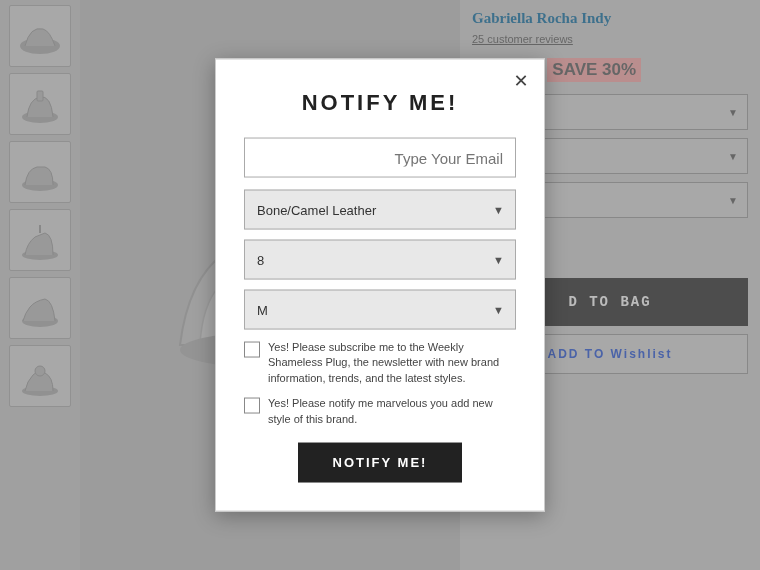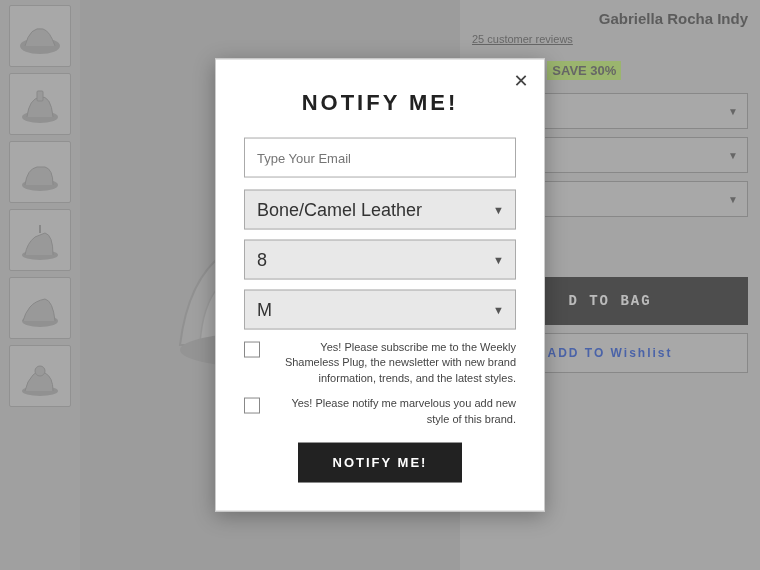--- a/index.html
+++ b/index.html
@@ -60,24 +60,23 @@
       left: 460px;
       width: 300px;
       height: 570px;
       background: #d0d0d0;
       padding: 10px 12px;
     }
 
     .product-title {
       font-size: 15px;
       font-weight: bold;
-      font-family: Liberation Sans, sans-serif;
-      color: #404040;
+      font-family: Liberation Serif, serif;
+      color: #0369a1;
       margin-bottom: 6px;
-      text-align: right;
     }
 
     .product-desc {
       font-size: 11px;
       color: #555;
       margin-bottom: 8px;
       line-height: 1.4;
     }
 
     .product-desc a {
@@ -100,24 +99,24 @@
       margin-bottom: 12px;
     }
 
     .price {
       font-size: 22px;
       font-weight: bold;
       color: #222;
     }
 
     .save-badge {
-      font-size: 13px;
+      font-size: 17px;
       font-weight: bold;
       color: #555;
-      background: #bef264;
+      background: #fca5a5;
       padding: 2px 5px;
     }
 
     .select-wrapper {
       position: relative;
       margin-bottom: 8px;
     }
 
     .select-wrapper::after {
       content: '▼';
@@ -229,38 +228,39 @@
       color: #222;
       margin-bottom: 22px;
       font-family: Arial, sans-serif;
     }
 
     .modal-email-input {
       width: 100%;
       height: 40px;
       border: 1.5px solid #aaa;
       padding: 0 12px;
-      font-size: 13px;
+      font-size: 15px;
       color: #888;
       margin-bottom: 12px;
       outline: none;
+      text-align: right;
     }
 
     .modal-select-wrapper {
       position: relative;
       margin-bottom: 10px;
     }
 
     .modal-select-wrapper select {
       width: 100%;
       height: 40px;
       background: #e8e8e8;
       border: 1.5px solid #aaa;
       padding: 0 12px;
-      font-size: 18px;
+      font-size: 13px;
       color: #333;
       appearance: none;
       -webkit-appearance: none;
       cursor: pointer;
     }
 
     .modal-select-wrapper::after {
       content: '▼';
       position: absolute;
       right: 12px;
@@ -288,21 +288,20 @@
       appearance: none;
       -webkit-appearance: none;
       background: #fff;
     }
 
     .checkbox-row label {
       font-size: 11px;
       color: #444;
       line-height: 1.4;
       cursor: pointer;
-      text-align: right;
     }
 
     .notify-btn {
       width: 60%;
       display: block;
       margin: 16px auto 0 auto;
       height: 40px;
       background: #222;
       color: #fff;
       font-size: 13px;

